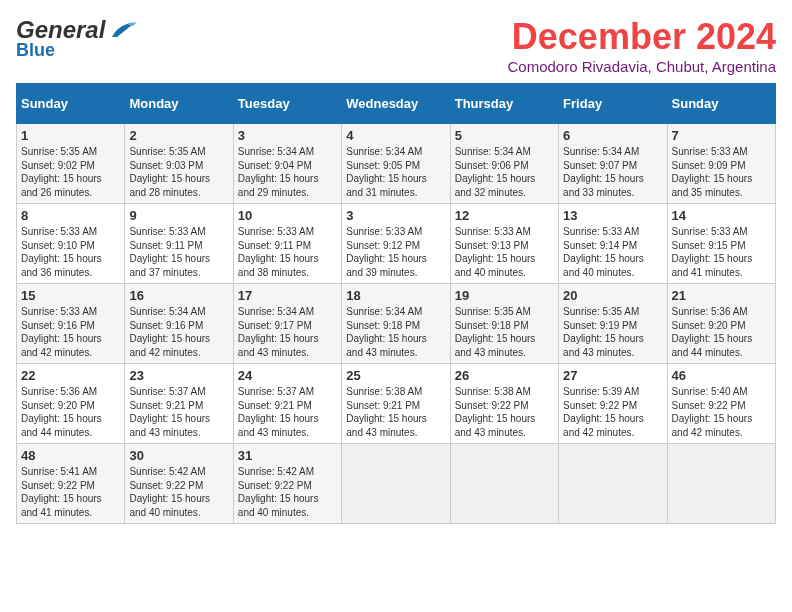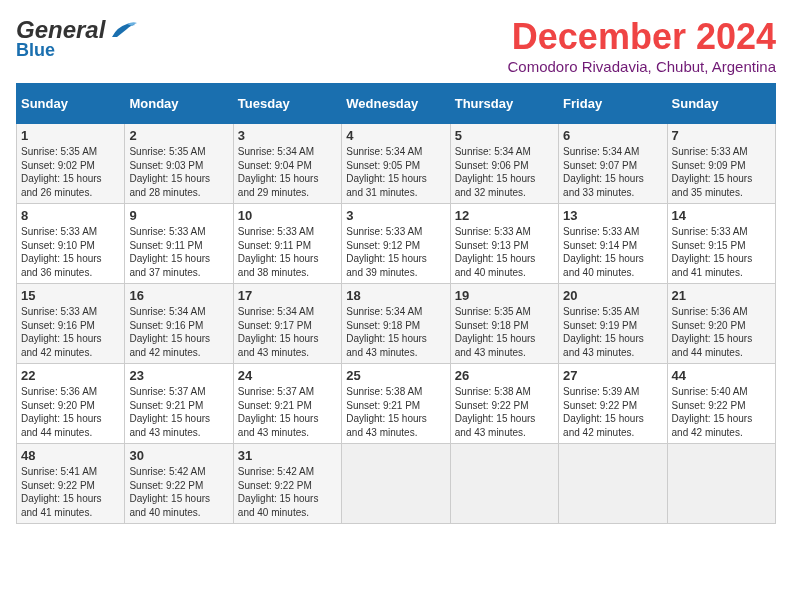--- a/index.html
+++ b/index.html
@@ -136,21 +136,21 @@
         <td><span class="day-num">20</span><span class="cell-text">Sunrise: 5:35 AM<br>Sunset: 9:19 PM<br>Daylight: 15 hours and 43 minutes.</span></td>
         <td><span class="day-num">21</span><span class="cell-text">Sunrise: 5:36 AM<br>Sunset: 9:20 PM<br>Daylight: 15 hours and 44 minutes.</span></td>
       </tr>
       <tr>
         <td><span class="day-num">22</span><span class="cell-text">Sunrise: 5:36 AM<br>Sunset: 9:20 PM<br>Daylight: 15 hours and 44 minutes.</span></td>
         <td><span class="day-num">23</span><span class="cell-text">Sunrise: 5:37 AM<br>Sunset: 9:21 PM<br>Daylight: 15 hours and 43 minutes.</span></td>
         <td><span class="day-num">24</span><span class="cell-text">Sunrise: 5:37 AM<br>Sunset: 9:21 PM<br>Daylight: 15 hours and 43 minutes.</span></td>
         <td><span class="day-num">25</span><span class="cell-text">Sunrise: 5:38 AM<br>Sunset: 9:21 PM<br>Daylight: 15 hours and 43 minutes.</span></td>
         <td><span class="day-num">26</span><span class="cell-text">Sunrise: 5:38 AM<br>Sunset: 9:22 PM<br>Daylight: 15 hours and 43 minutes.</span></td>
         <td><span class="day-num">27</span><span class="cell-text">Sunrise: 5:39 AM<br>Sunset: 9:22 PM<br>Daylight: 15 hours and 42 minutes.</span></td>
-        <td><span class="day-num">44</span><span class="cell-text">Sunrise: 5:40 AM<br>Sunset: 9:22 PM<br>Daylight: 15 hours and 42 minutes.</span></td>
+        <td><span class="day-num">46</span><span class="cell-text">Sunrise: 5:40 AM<br>Sunset: 9:22 PM<br>Daylight: 15 hours and 42 minutes.</span></td>
       </tr>
       <tr>
         <td><span class="day-num">48</span><span class="cell-text">Sunrise: 5:41 AM<br>Sunset: 9:22 PM<br>Daylight: 15 hours and 41 minutes.</span></td>
         <td><span class="day-num">30</span><span class="cell-text">Sunrise: 5:42 AM<br>Sunset: 9:22 PM<br>Daylight: 15 hours and 40 minutes.</span></td>
         <td><span class="day-num">31</span><span class="cell-text">Sunrise: 5:42 AM<br>Sunset: 9:22 PM<br>Daylight: 15 hours and 40 minutes.</span></td>
         <td class="empty"></td>
         <td class="empty"></td>
         <td class="empty"></td>
         <td class="empty"></td>
       </tr>

